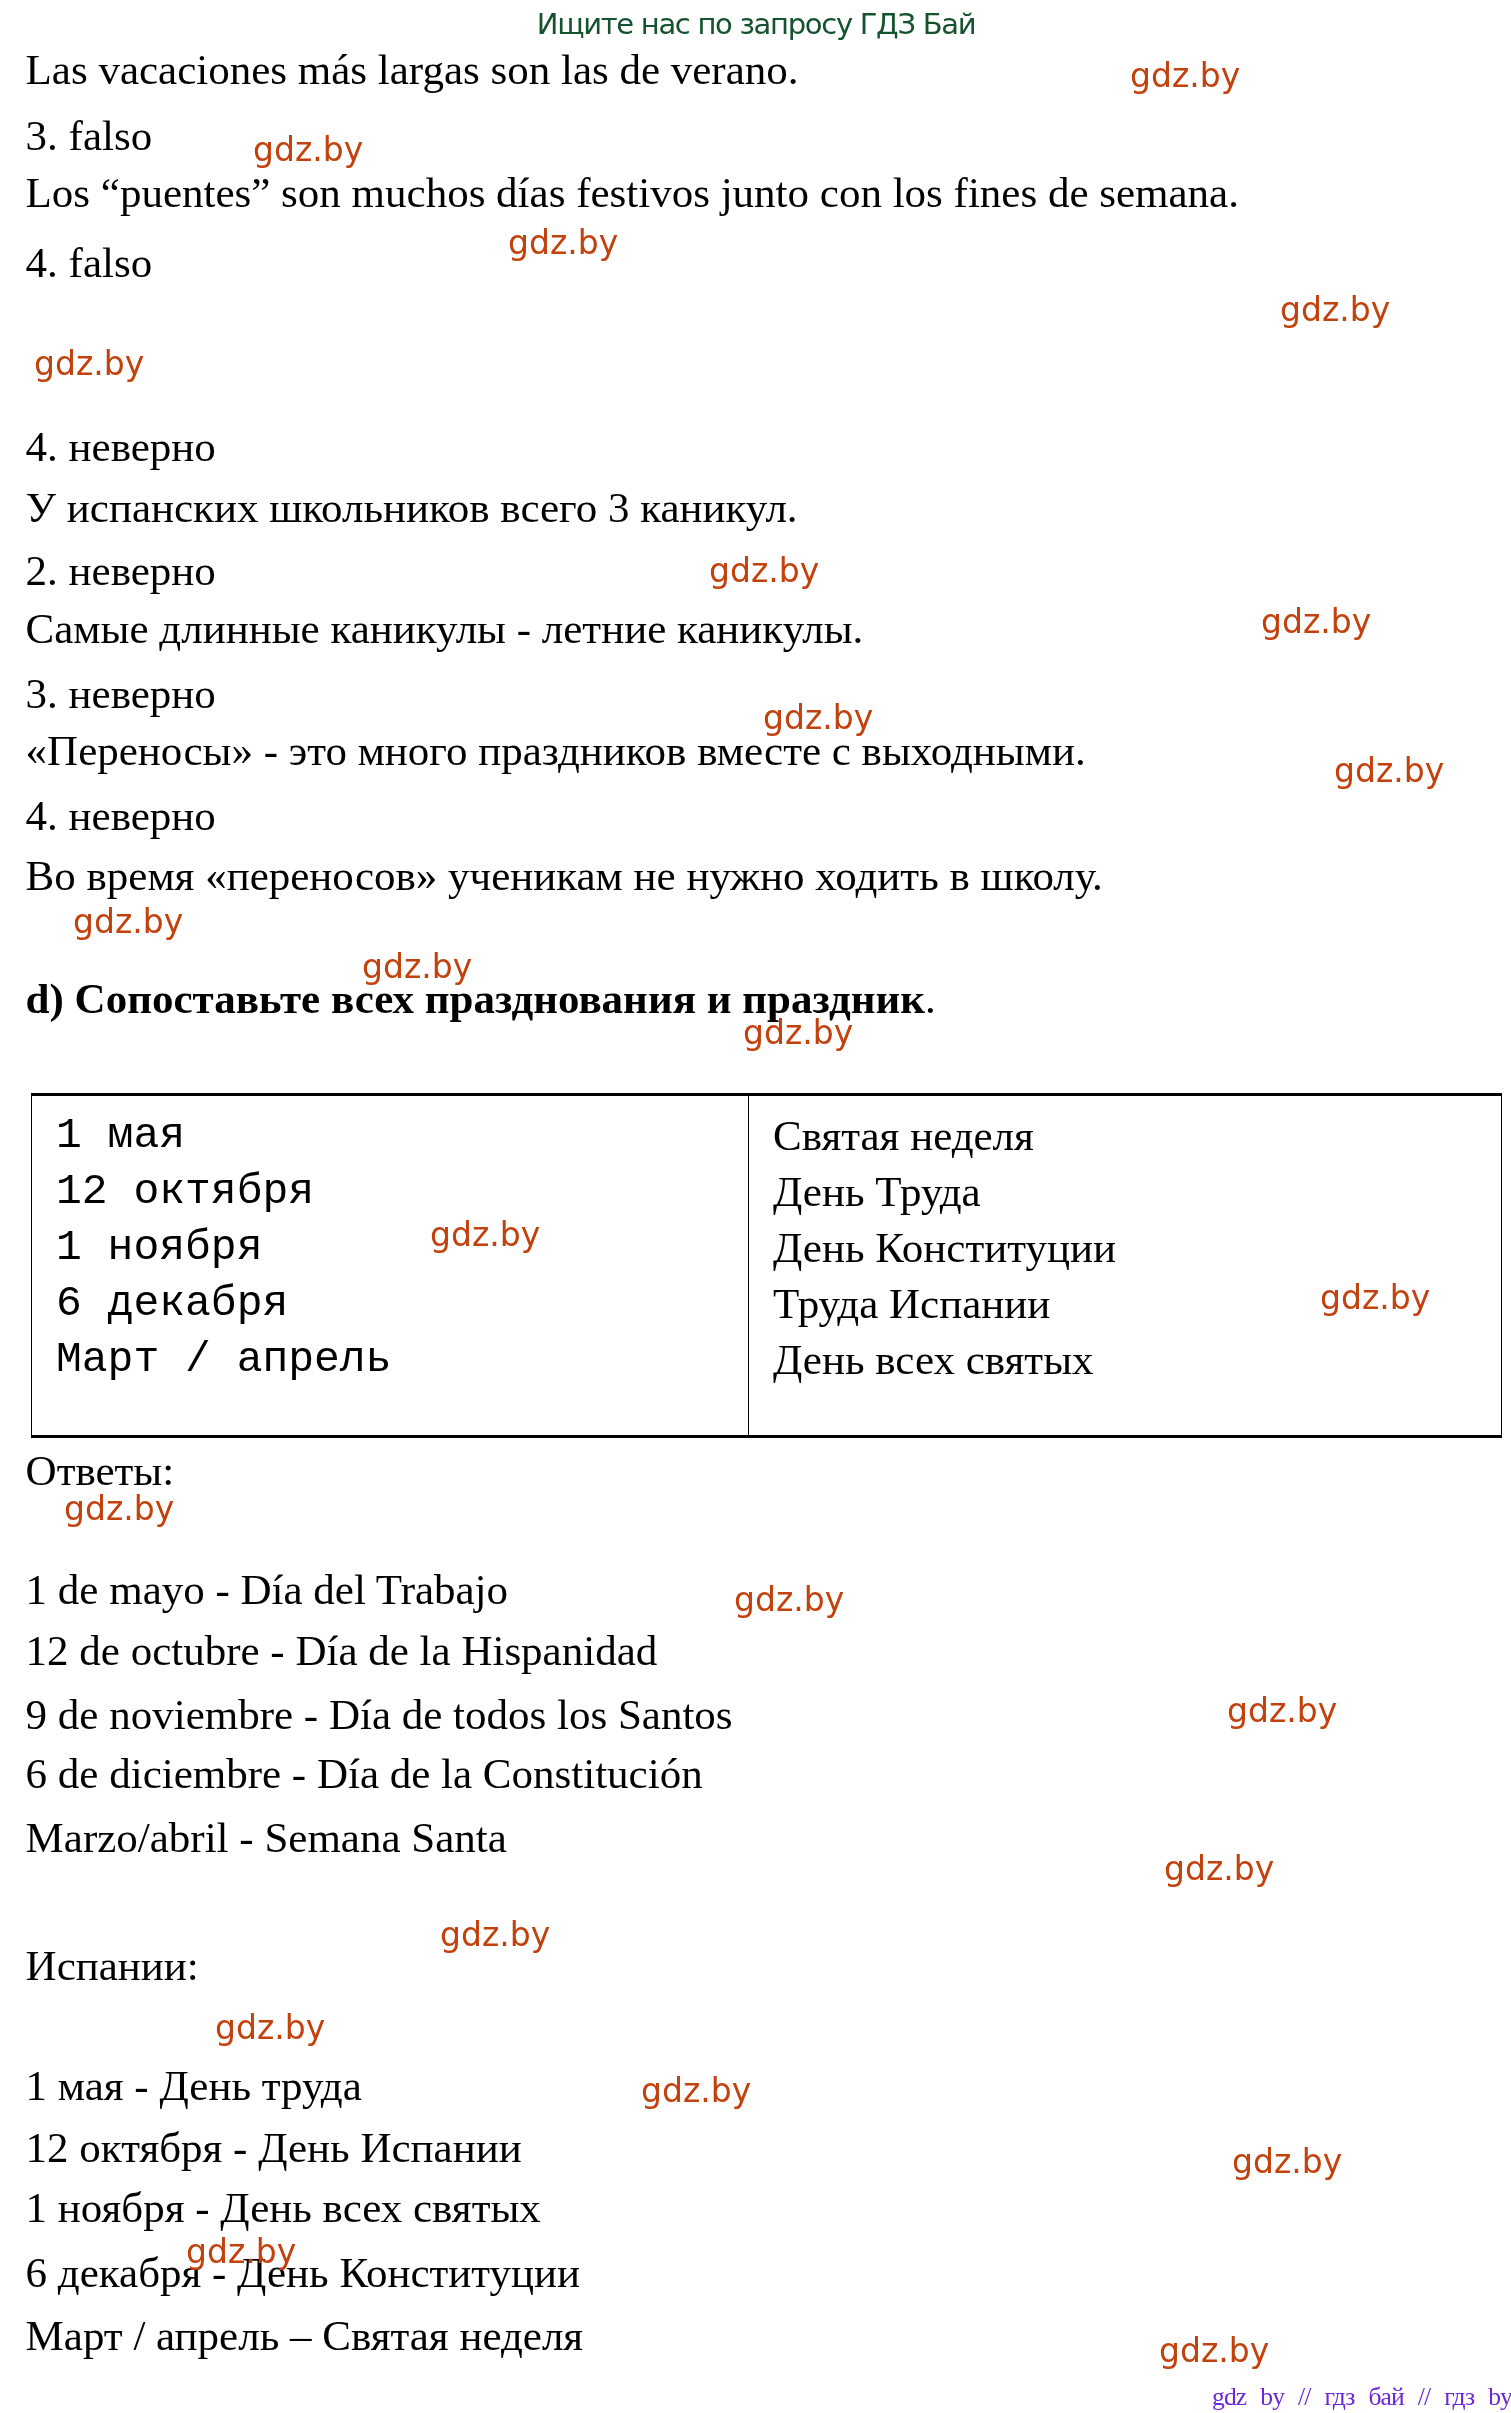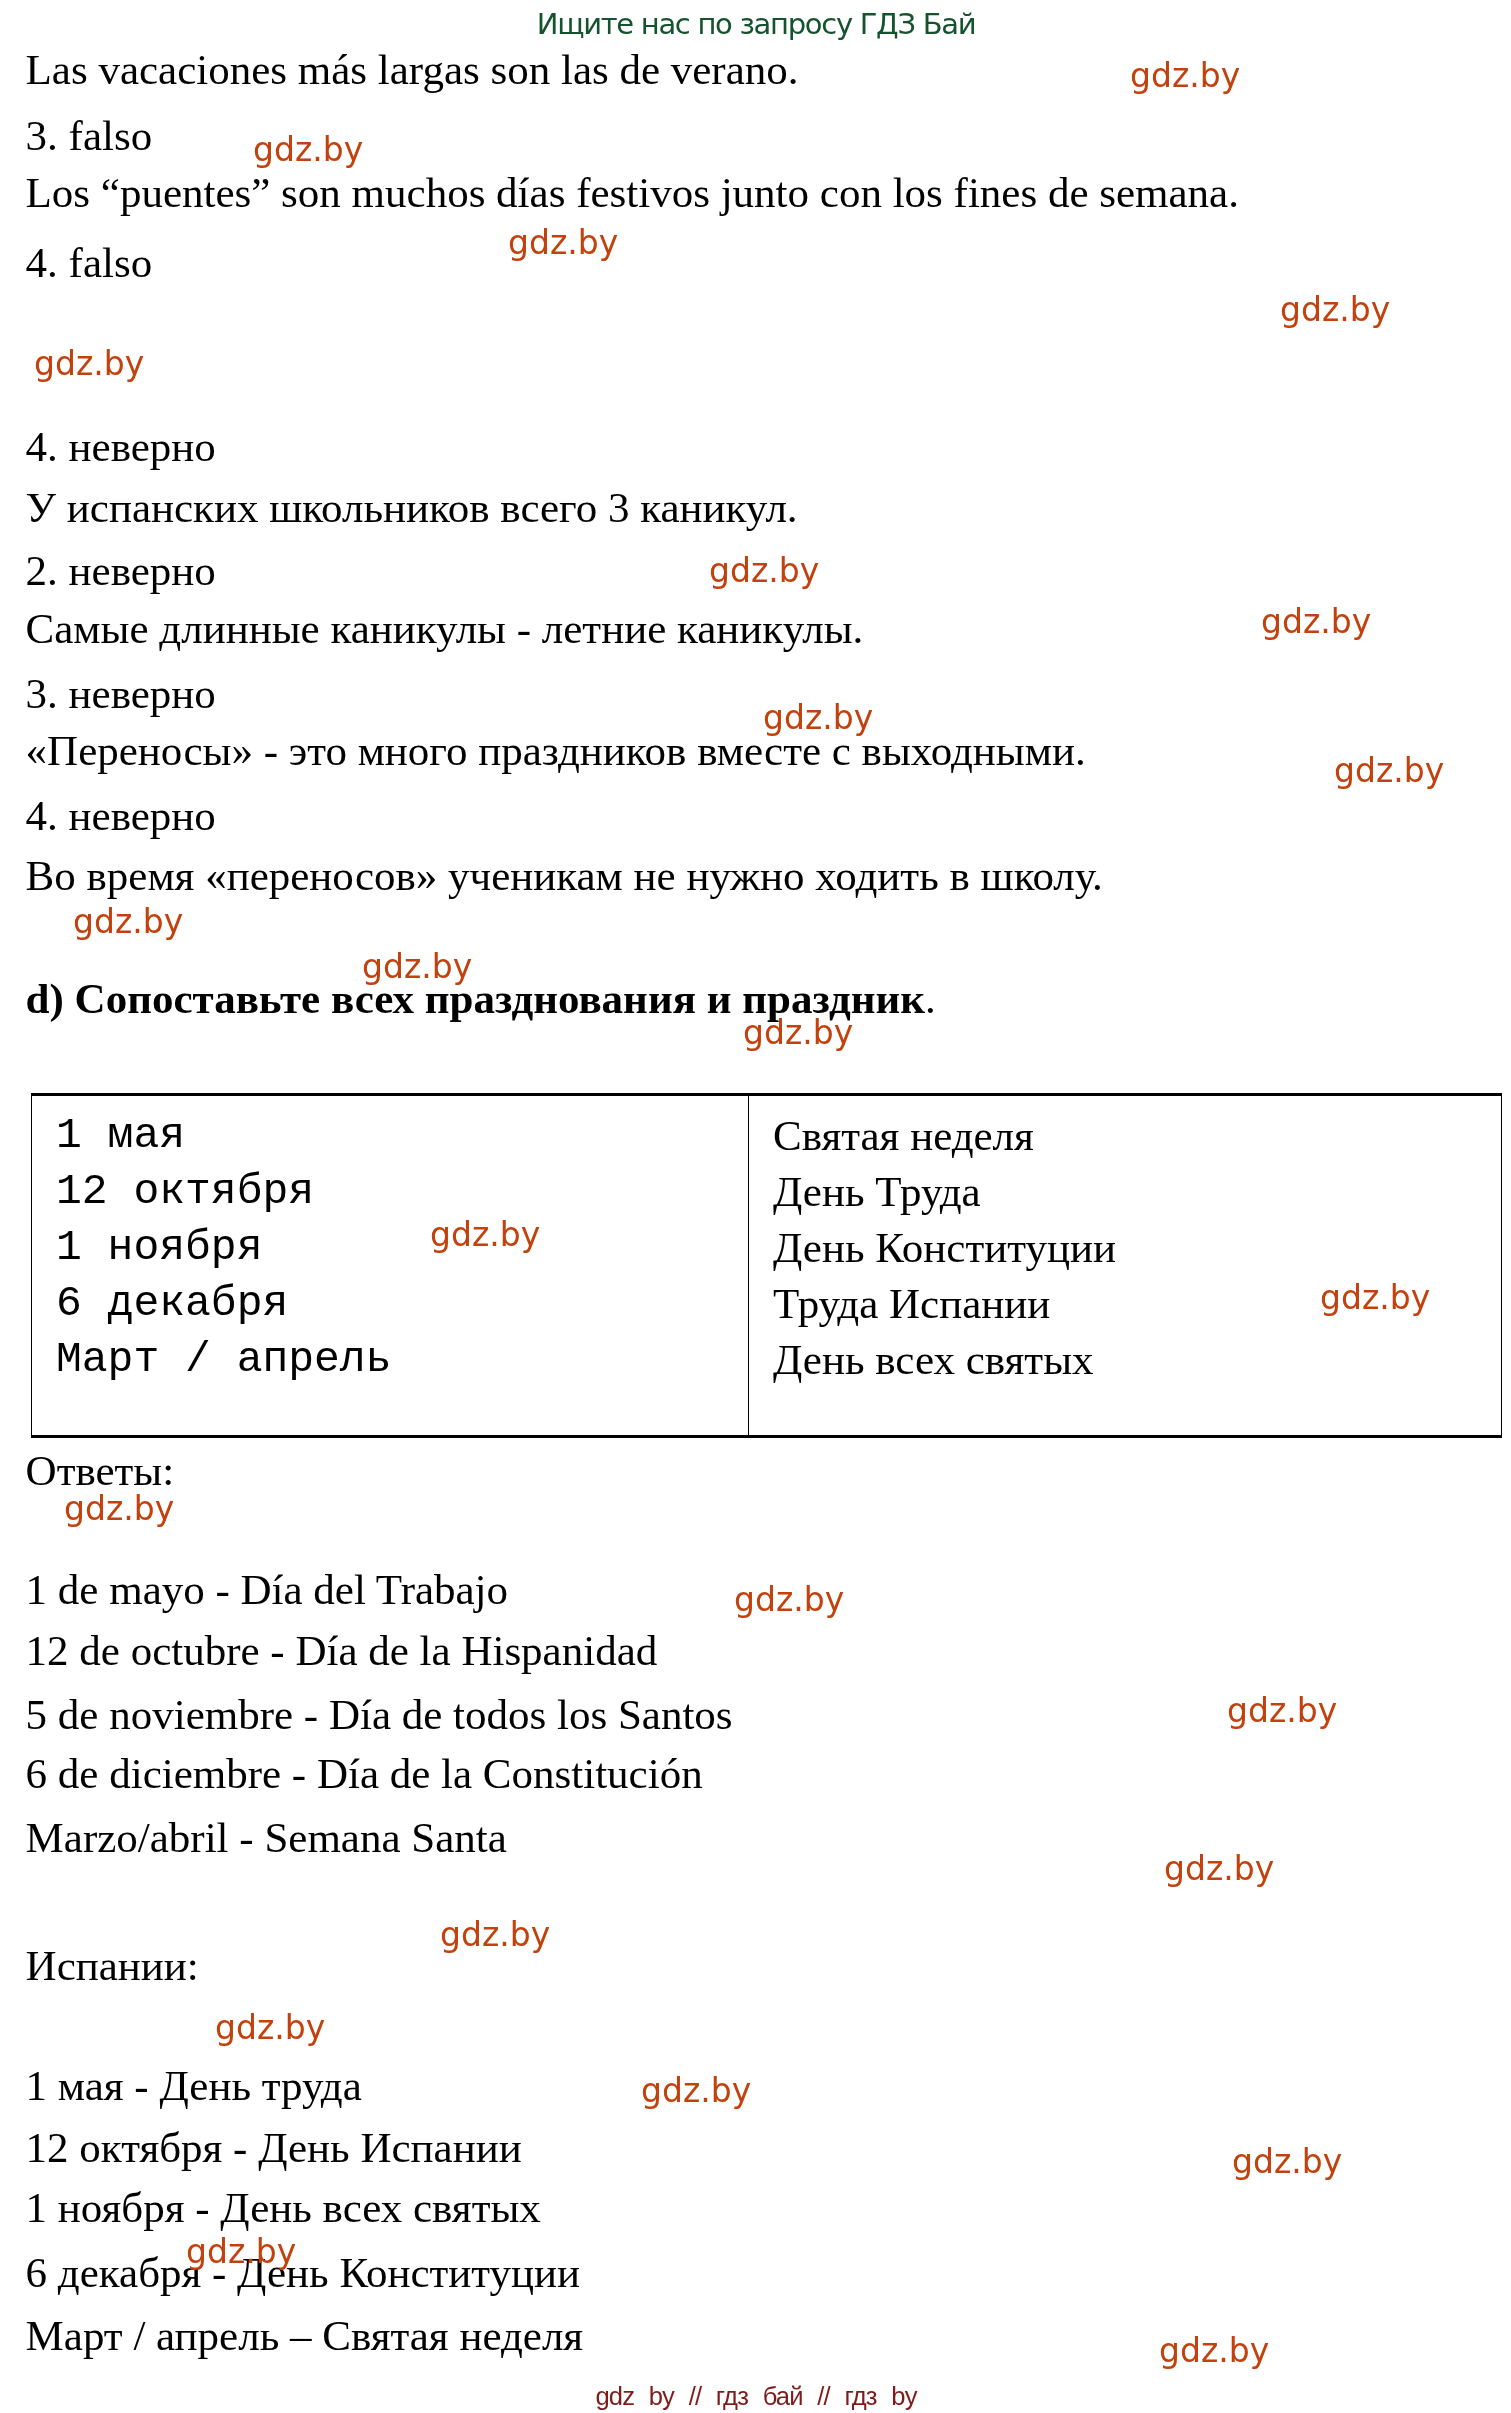--- a/index.html
+++ b/index.html
@@ -41,24 +41,24 @@
     border-right: 1.7px solid #000;
     display: flex;
     background: #ffffff;
   }
   .mt-col { box-sizing: border-box; padding: 12px 0 0 24px; }
   .mt-col.dates { width: 717px; border-right: 1.7px solid #000; font-family: Liberation Mono, monospace; }
   .mt-col.holidays { flex: 1; }
   .mt-cell { font-size: 43px; line-height: 56px; color: #000; white-space: nowrap; }
   .footer {
     position: absolute; top: 2382px; left: 0; width: 100%;
-    text-align: center;
-    font-family: Liberation Sans, sans-serif;
+    text-align: right;
+    font-family: Liberation Serif, serif;
     font-size: 25.6px; letter-spacing: -0.9px; word-spacing: 8.5px;
-    color: #7f1d1d;
+    color: #6d28d9;
   }
 </style>
 </head>
 <body>
 
 <div class="page">
 
   <div class="banner">Ищите нас по запросу ГДЗ Бай</div>
 
   <div class="line" style="top:48px">Las vacaciones más largas son las de verano.</div>
@@ -90,21 +90,21 @@
       <div class="mt-cell">День Труда</div>
       <div class="mt-cell">День Конституции</div>
       <div class="mt-cell">Труда Испании</div>
       <div class="mt-cell">День всех святых</div>
     </div>
   </div>
 
   <div class="line" style="top:1449px">Ответы:</div>
   <div class="line" style="top:1568px">1 de mayo - Día del Trabajo</div>
   <div class="line" style="top:1629px">12 de octubre - Día de la Hispanidad</div>
-  <div class="line" style="top:1693px">5 de noviembre - Día de todos los Santos</div>
+  <div class="line" style="top:1693px">9 de noviembre - Día de todos los Santos</div>
   <div class="line" style="top:1752px">6 de diciembre - Día de la Constitución</div>
   <div class="line" style="top:1816px">Marzo/abril - Semana Santa</div>
 
   <div class="line" style="top:1944px">Испании:</div>
   <div class="line" style="top:2064px">1 мая - День труда</div>
   <div class="line" style="top:2126px">12 октября - День Испании</div>
   <div class="line" style="top:2186px">1 ноября - День всех святых</div>
   <div class="line" style="top:2251px">6 декабря - День Конституции</div>
   <div class="line" style="top:2314px">Март / апрель – Святая неделя</div>
 

